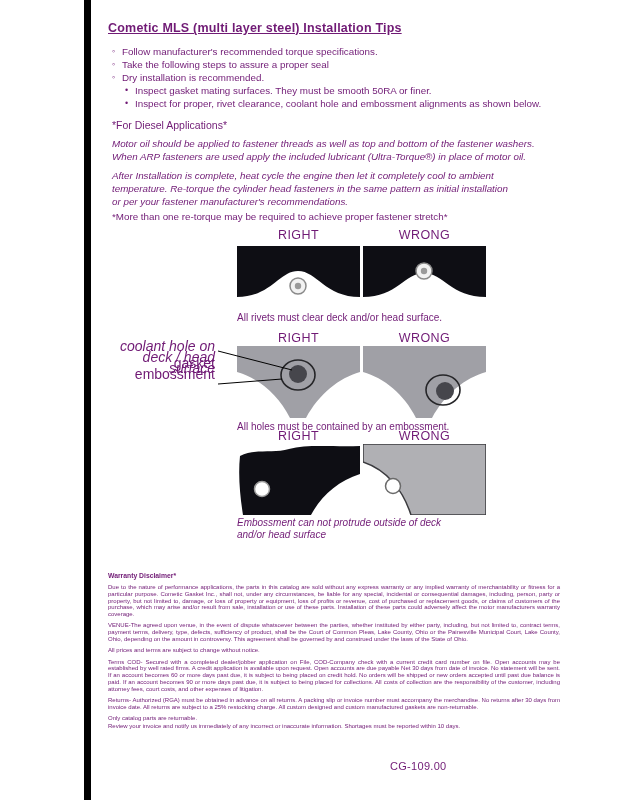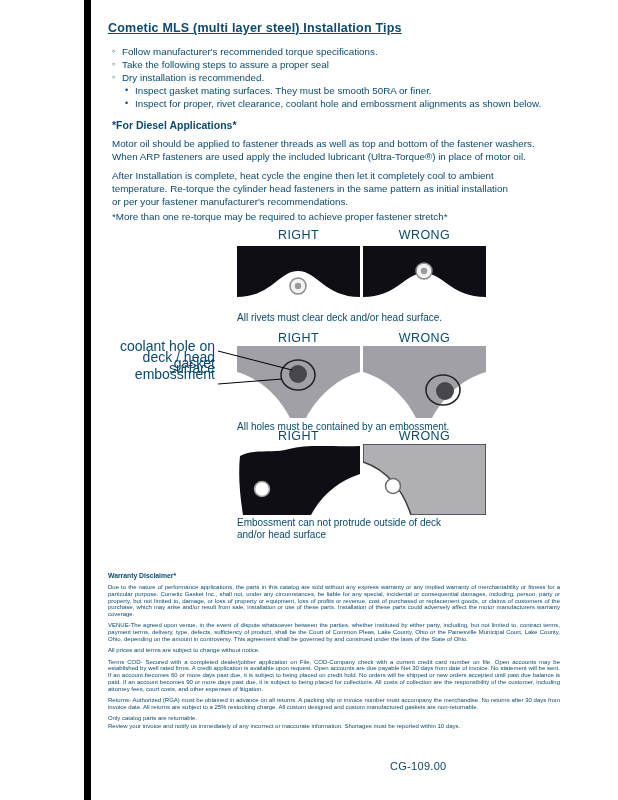--- a/index.html
+++ b/index.html
@@ -1,25 +1,25 @@
 <!DOCTYPE html>
 <html><head>
 <meta charset="utf-8">
 <style>
   * { margin:0; padding:0; box-sizing:border-box; }
   html,body { background:#ffffff; }
   .page {
     position:relative; width:618px; height:800px; background:#ffffff;
-    font-family:"Liberation Sans", sans-serif; color:#0c4a6e; overflow:hidden;
+    font-family:"Liberation Sans", sans-serif; color:#701a75; overflow:hidden;
   }
   .abs { position:absolute; }
   .title { font-size:12.5px; font-weight:bold; text-decoration:underline; letter-spacing:0.2px; }
   .body { font-size:9.8px; line-height:13px; }
-  .pre { white-space:pre-line; }
-  .bold { font-weight:bold;text-align:right; }
+  .pre { white-space:pre-line;font-style:italic; }
+  .bold { font-weight:normal;text-align:right; }
   .bullets { font-size:9.8px; line-height:13px; }
   .bullet { position:relative; padding-left:10px; }
   .bullet.lvl1::before { content:"\25E6"; position:absolute; left:0; font-size:9px; }
   .bullet.lvl2 { margin-left:13px; }
   .bullet.lvl2::before { content:"\2022"; position:absolute; left:0; font-size:9px; }
   .rw-label { width:123px; text-align:center; font-size:12.5px; letter-spacing:0.4px; }
   .caption { font-size:10px; line-height:12px; }
   .annot { width:100px; text-align:right; font-size:14px; line-height:11px; }
   .warranty { width:452px; }
   .warranty h2 { font-size:6.8px; margin-bottom:5px; }

